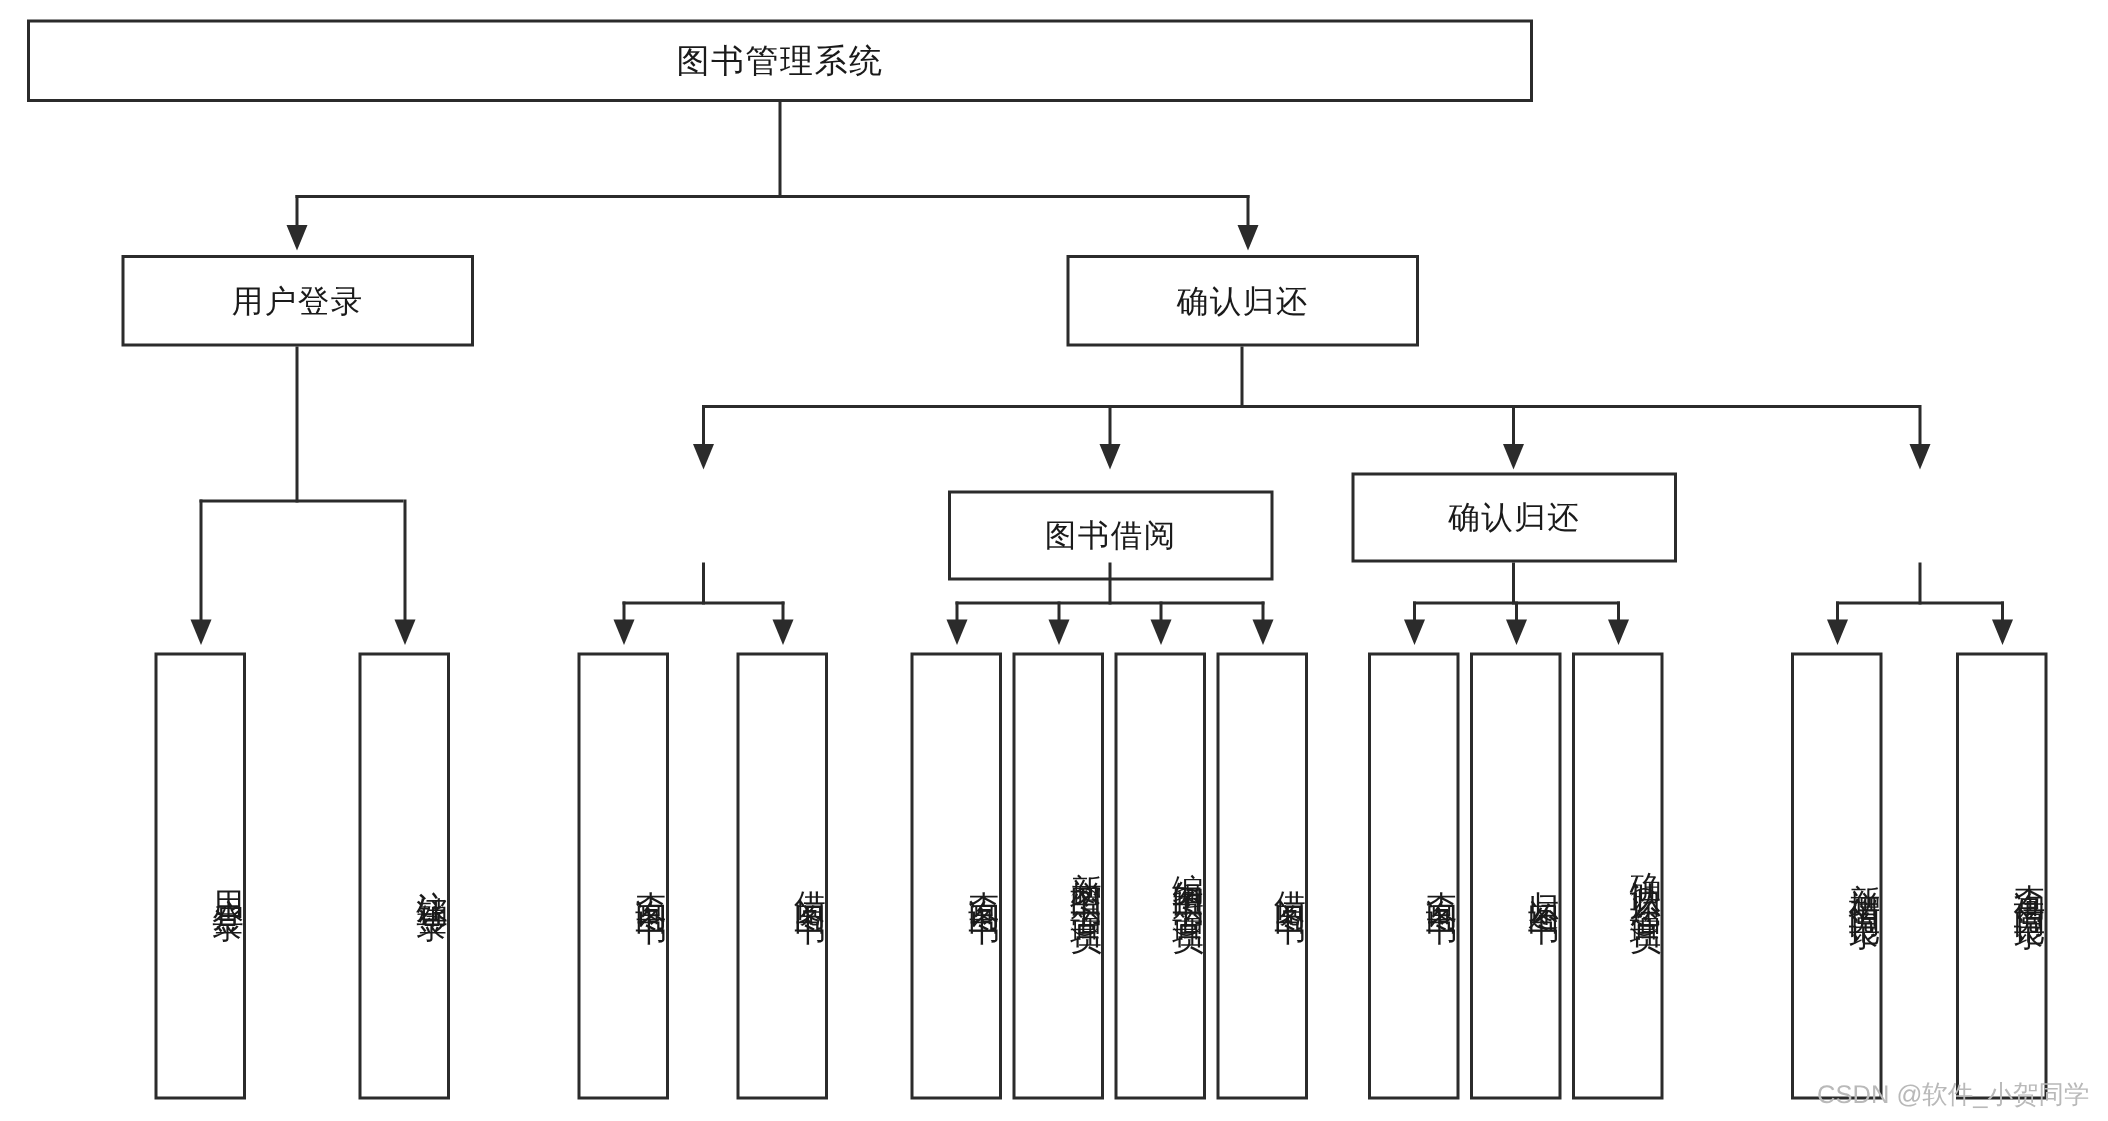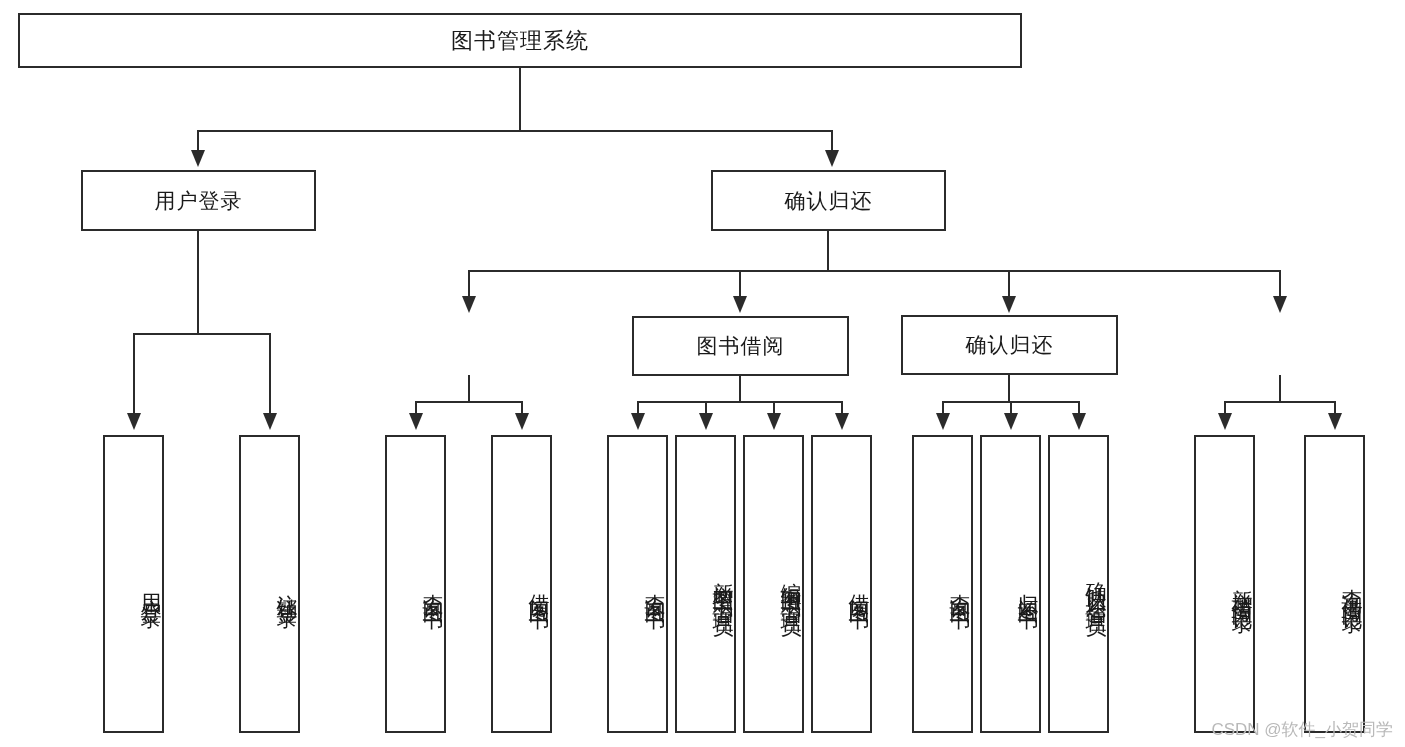--- a/index.html
+++ b/index.html
@@ -102,21 +102,21 @@
 
   <div class="edge v" style="left:468px; top:270px; height:28px;"></div>
   <div class="arrow" style="left:462px; top:296px;"></div>
   <div class="edge v" style="left:739px; top:270px; height:28px;"></div>
   <div class="arrow" style="left:733px; top:296px;"></div>
   <div class="edge v" style="left:1008px; top:270px; height:28px;"></div>
   <div class="arrow" style="left:1002px; top:296px;"></div>
   <div class="edge v" style="left:1279px; top:270px; height:28px;"></div>
   <div class="arrow" style="left:1273px; top:296px;"></div>
 
-  <div class="node horiz" style="left:632px; top:316px; width:217px; height:60px;">图书借阅</div>
+  <div class="node horiz" style="left:632px; top:327px; width:217px; height:60px;">图书借阅</div>
   <div class="node horiz" style="left:901px; top:315px; width:217px; height:60px;">确认归还</div>
 
   <div class="edge v" style="left:468px; top:375px; height:28px;"></div>
   <div class="edge h" style="left:415px; top:401px; width:108px;"></div>
   <div class="edge v" style="left:415px; top:401px; height:14px;"></div>
   <div class="arrow" style="left:409px; top:413px;"></div>
   <div class="edge v" style="left:521px; top:401px; height:14px;"></div>
   <div class="arrow" style="left:515px; top:413px;"></div>
 
   <div class="node vert" style="left:385px; top:435px; width:61px; height:298px;">查询图书</div>

